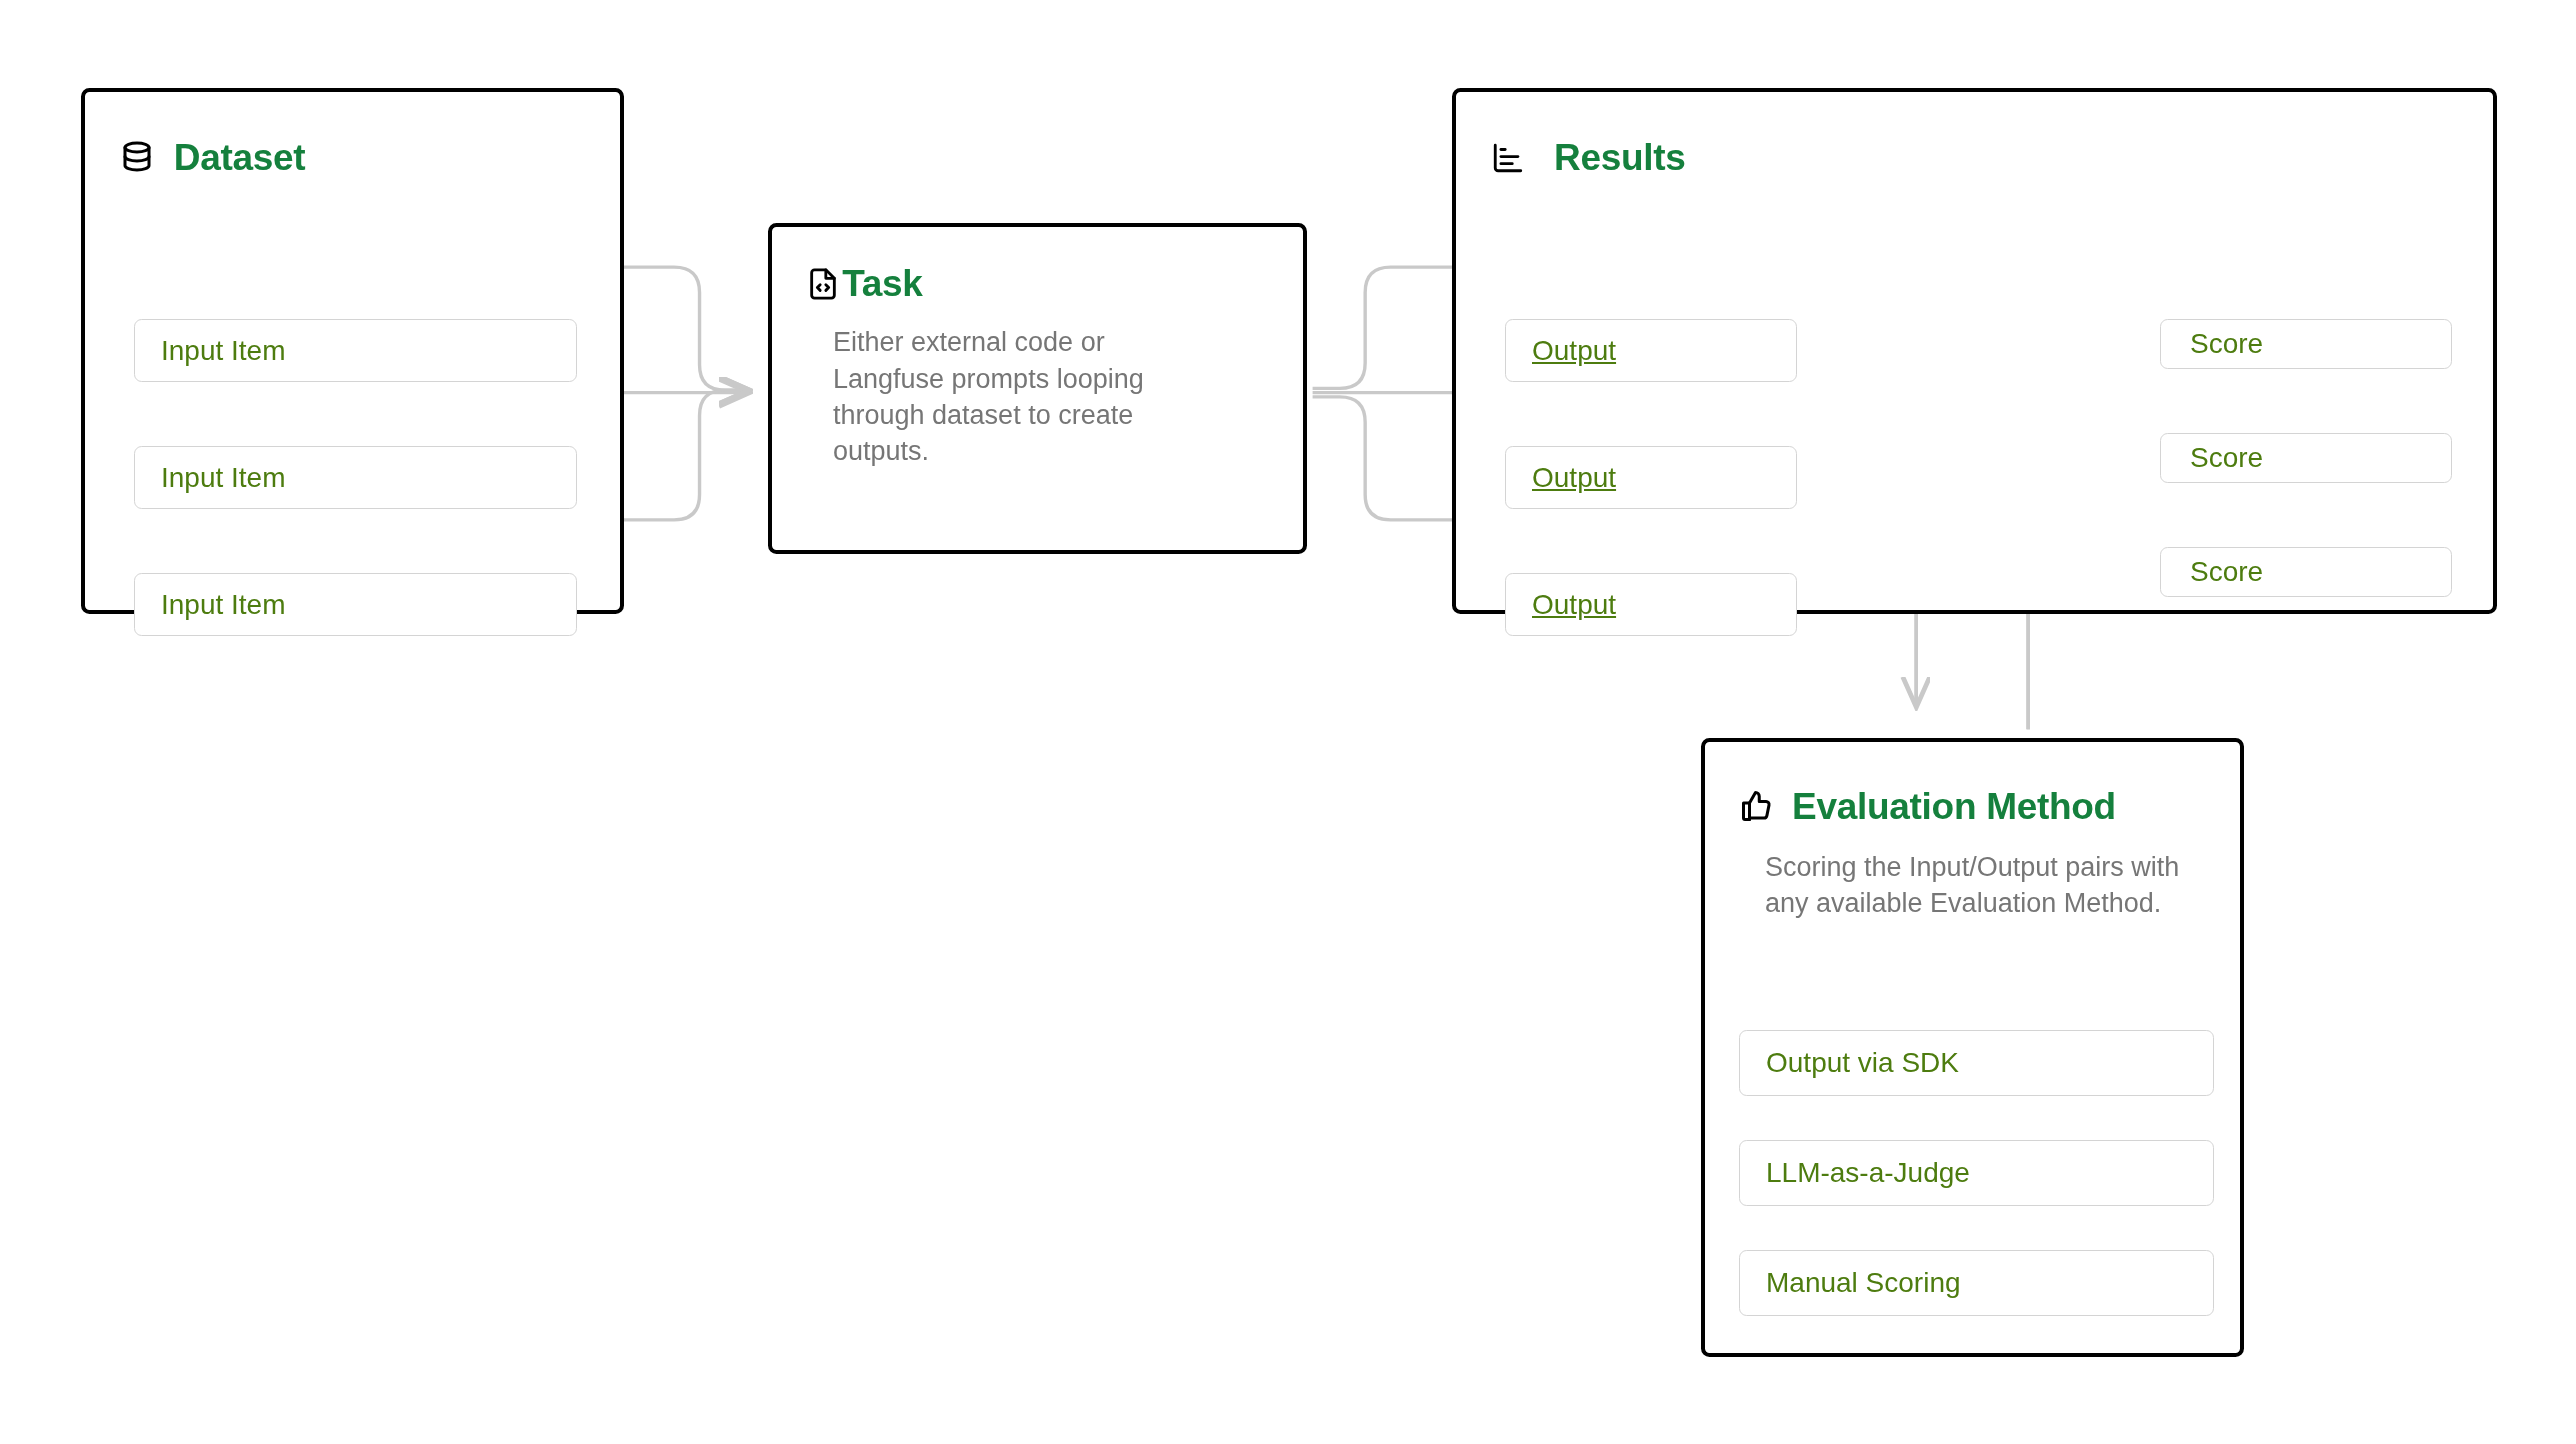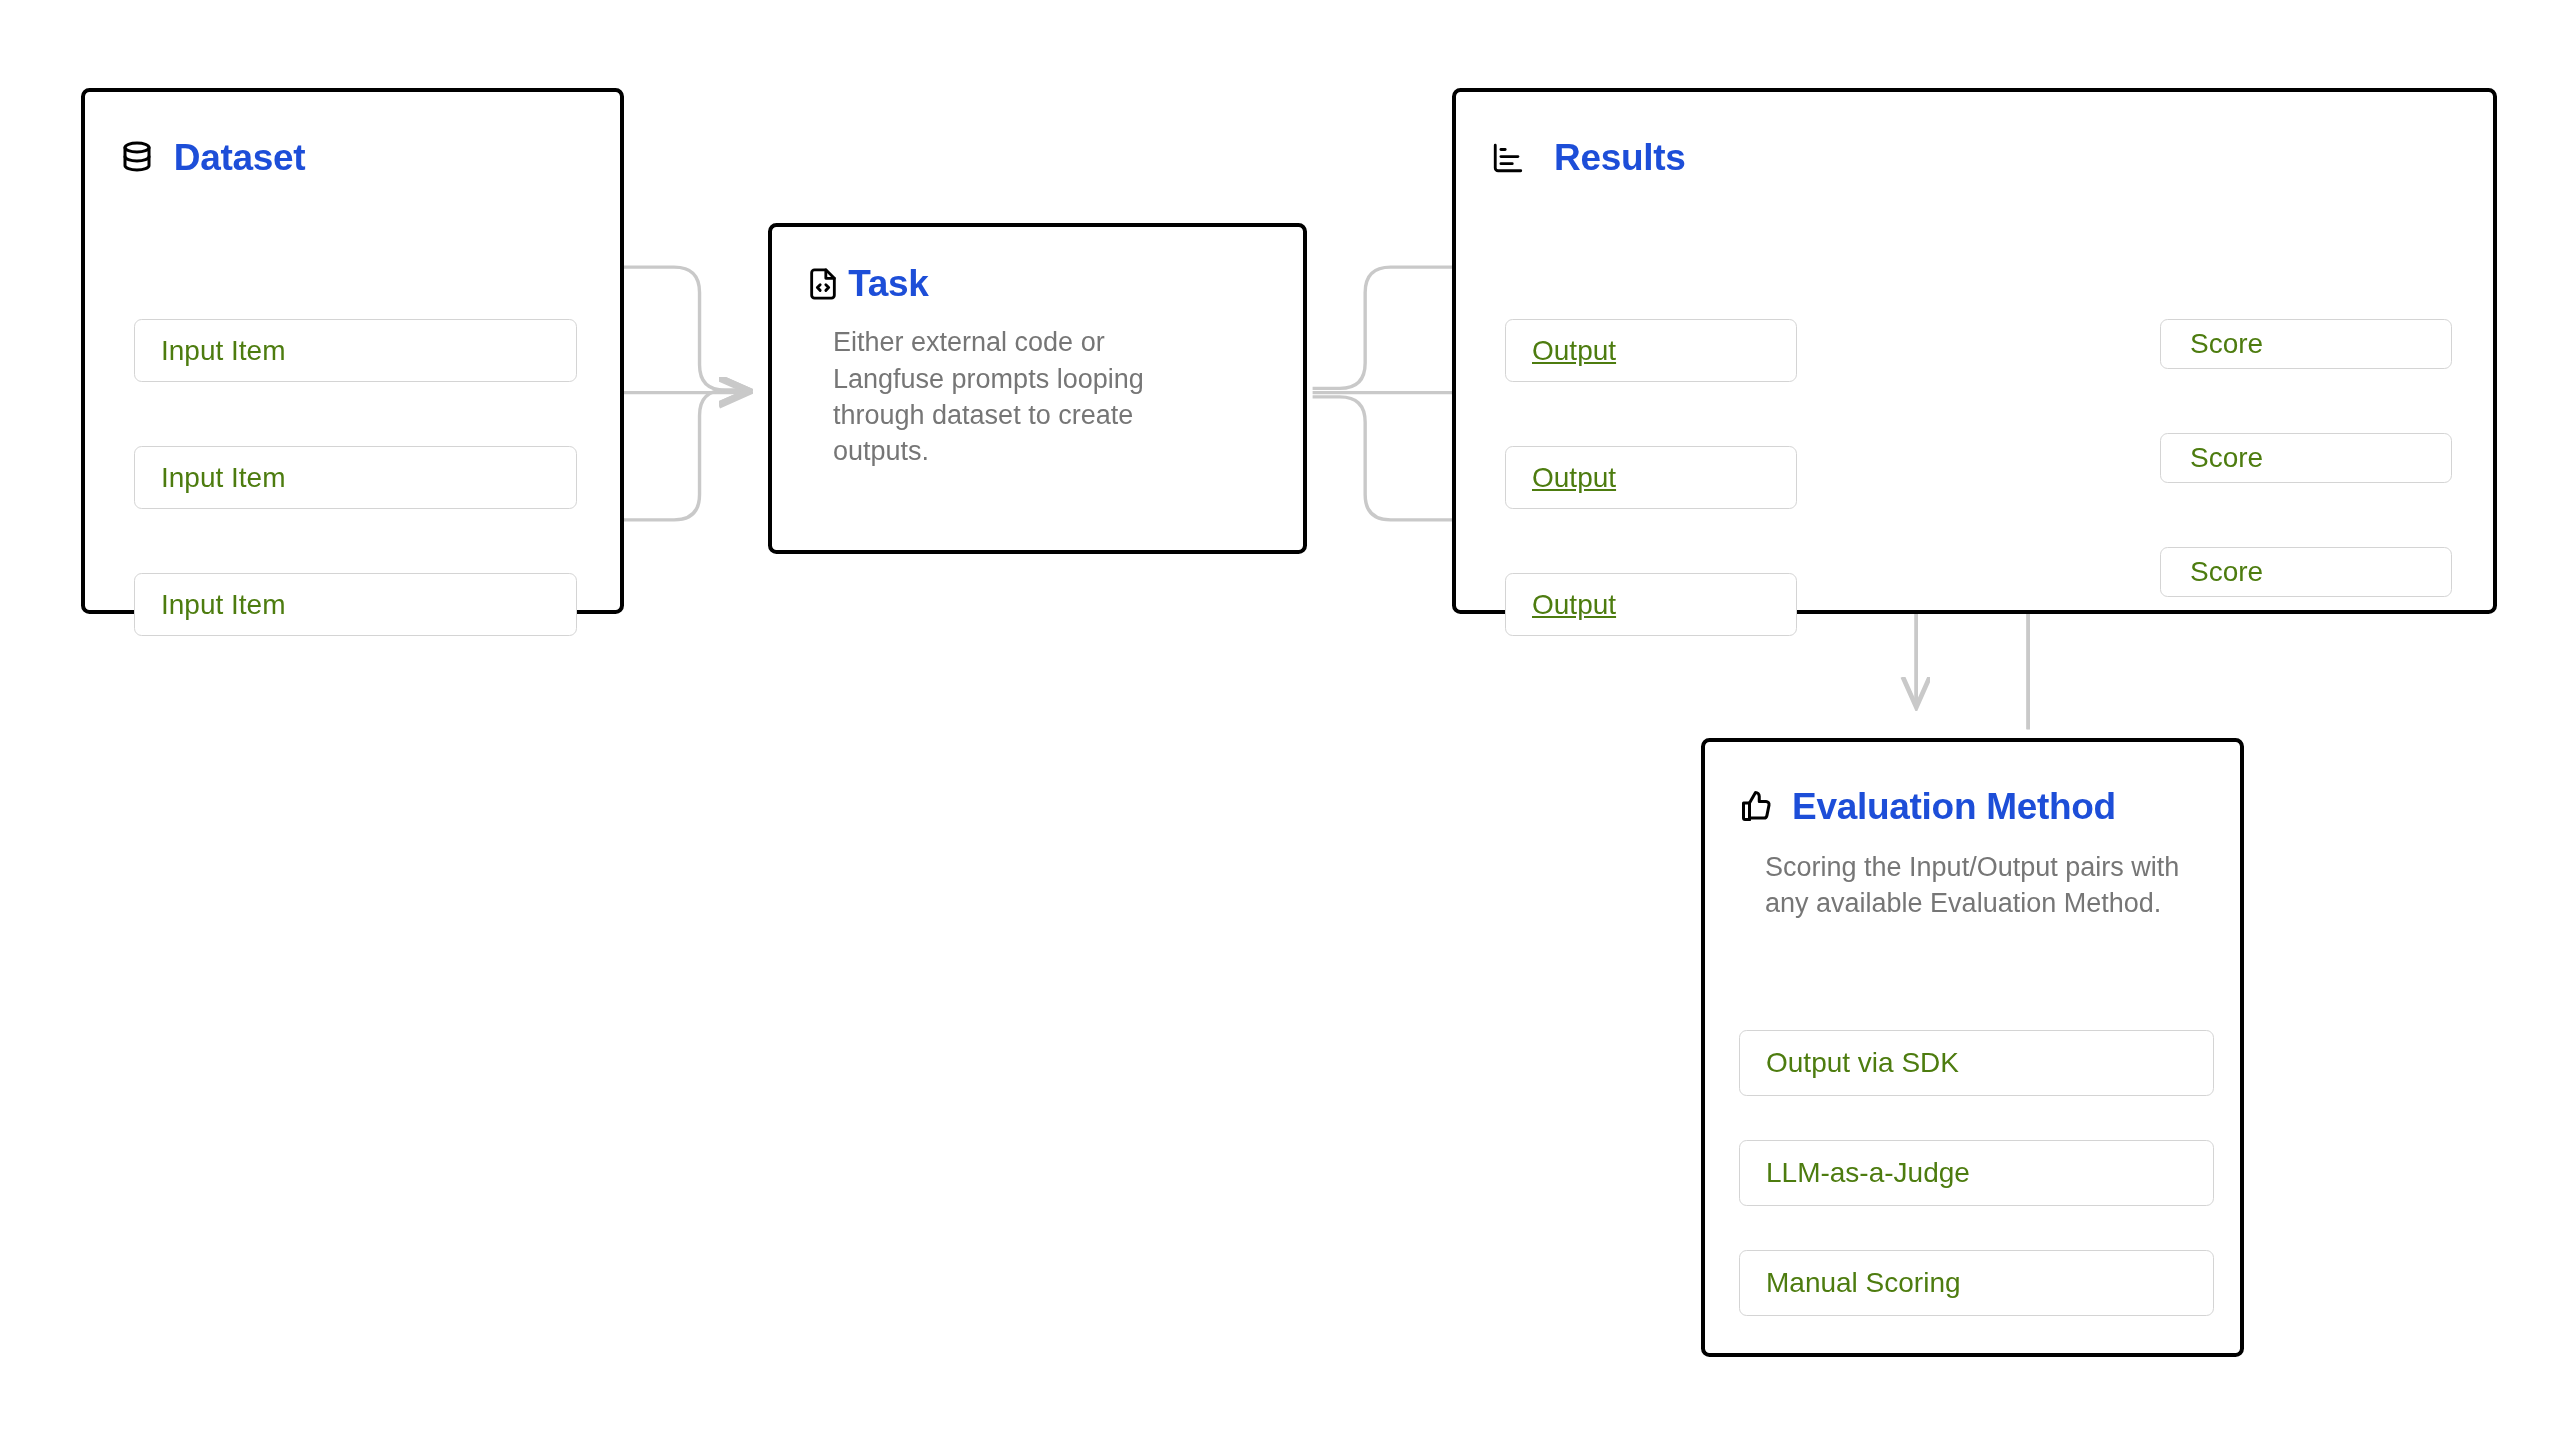--- a/index.html
+++ b/index.html
@@ -28,21 +28,21 @@
     border-radius: 8.5px;
   }
   .node-header {
     display: flex;
     align-items: center;
     gap: 18.7px;
   }
   .node-title {
     font-size: 37px;
     font-weight: bold;
-    color: #1d4ed8;
+    color: #15803d;
     letter-spacing: -0.3px;
     line-height: 1;
   }
   .node-desc {
     font-size: 27px;
     line-height: 1.35;
     color: #767676;
   }
   .chip {
     border: 1.7px solid #d4d4d4;
@@ -76,21 +76,21 @@
     width: 443px;
   }
   #dataset-items .chip { height: 63px; margin-bottom: 64px; }
 
   
   #task-node {
     left: 768px; top: 223px;
     width: 539px; height: 331px;
     padding: 25.4px 30.5px;
   }
-  #task-node .node-header { margin: 12.7px 0 0 1.7px; gap: 7px; }
+  #task-node .node-header { margin: 12.7px 0 0 1.7px; gap: 1px; }
   #task-node .node-desc { margin: 22px 0 0 30.5px; width: 390px; }
 
   
   #results-node {
     left: 1452px; top: 88px;
     width: 1045px; height: 526px;
     padding: 25.4px 28px;
   }
   #results-node .node-header { margin: 22px 0 0 5.1px; gap: 28px; }
   #results-outputs {

